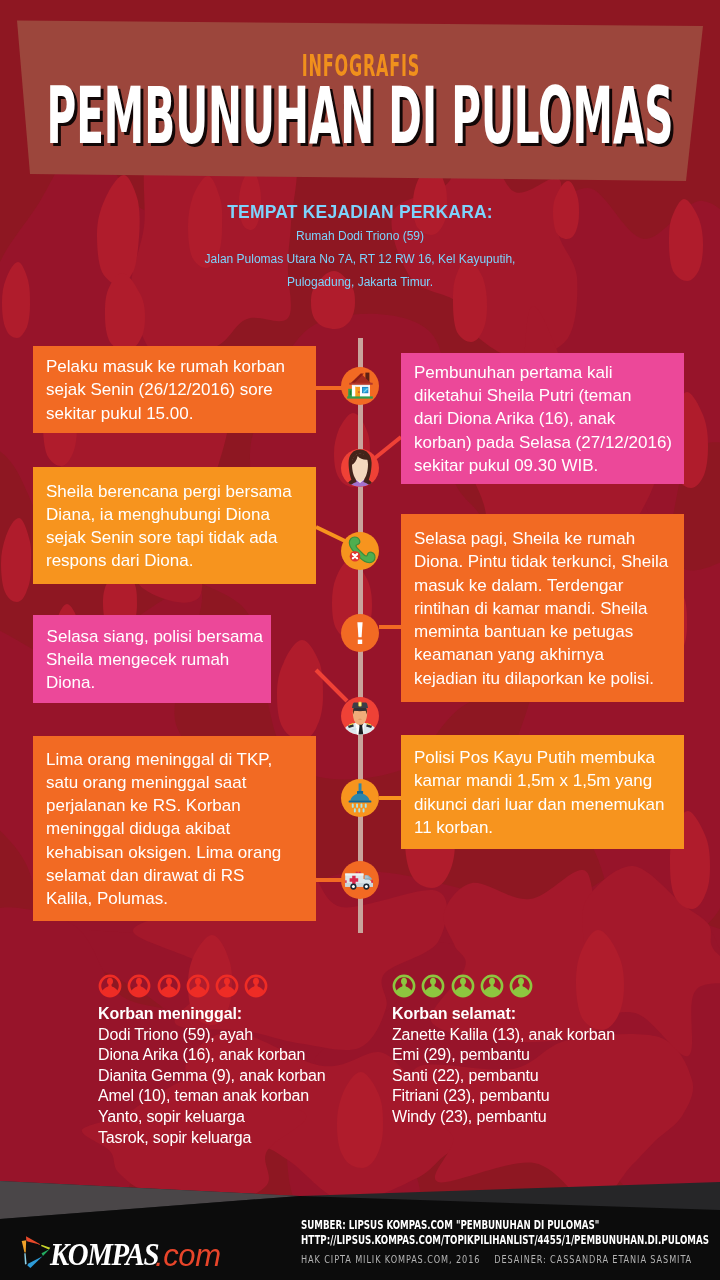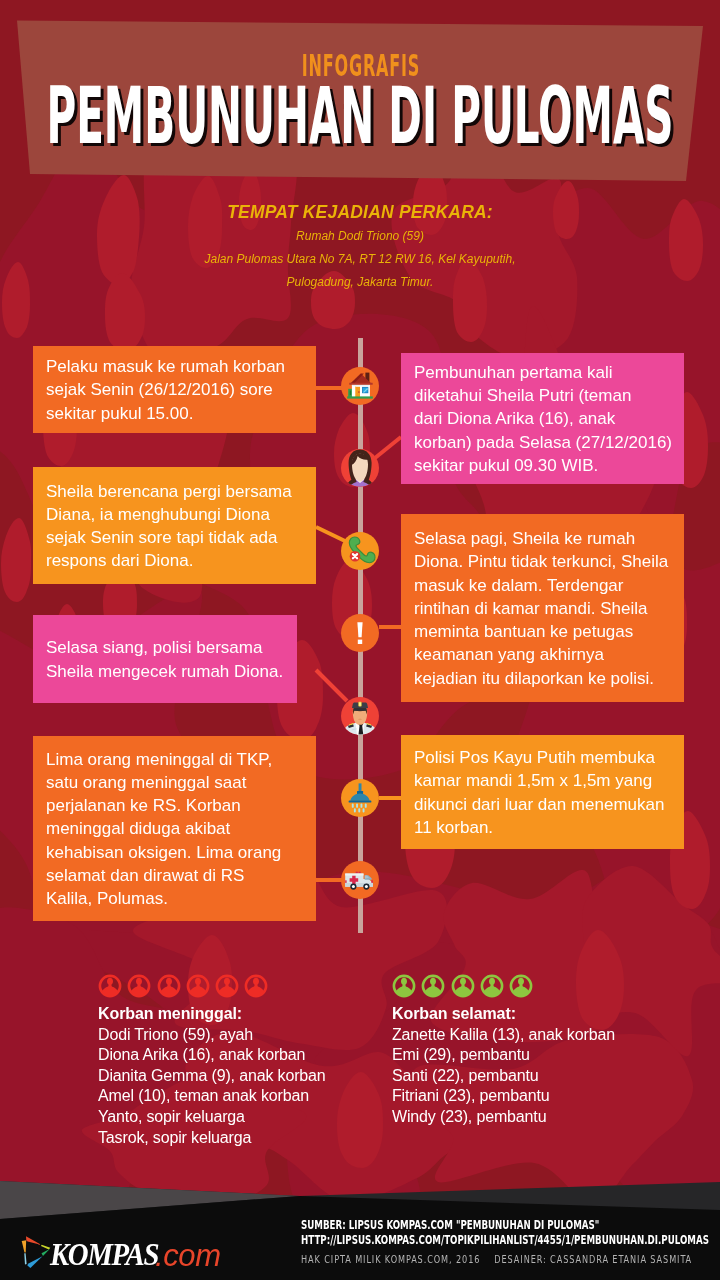--- a/index.html
+++ b/index.html
@@ -19,21 +19,21 @@
           font-weight:bold;font-size:31px;color:#F0901C;line-height:31px;
           transform:translateX(-50%) scaleX(0.575);white-space:nowrap;letter-spacing:1.4px;}
   #title{position:absolute;left:360px;top:88px;width:0;height:57px;}
   #title span{position:absolute;left:0;top:0;
          font-family:"DejaVu Sans Condensed","DejaVu Sans",sans-serif;
          font-weight:bold;font-size:78px;color:#FFFFFF;line-height:57px;
          transform:translateX(-50%) scaleX(0.578);white-space:nowrap;
          text-shadow:5.2px 3.3px 0 #120707;}
 
   
-  #loc{position:absolute;left:0;top:199px;width:720px;text-align:center;color:#eab308;font-style:italic;}
+  #loc{position:absolute;left:0;top:199px;width:720px;text-align:center;color:#7dd3fc;}
   #loc .lbl{font-family:"Liberation Sans",sans-serif;font-weight:bold;font-size:17.5px;
             letter-spacing:.2px;line-height:26px;}
   #loc .ln{font-family:"Liberation Sans",sans-serif;font-size:12px;line-height:23px;}
 
   
   .spine{position:absolute;left:357.5px;top:338px;width:5px;height:595px;background:#C9A49C;}
   .node{position:absolute;border-radius:50%;overflow:hidden;}
   .node svg{display:block;}
 
   
@@ -225,21 +225,21 @@
       </div>
       <div class="node" style="left: 341px; top: 614px; width: 38px; height: 38px; background: rgb(242, 106, 35);">
         <svg width="38" height="38" viewBox="0 0 38 38">
     <path d="M16.4 8.2h5.2l-1.0 15.0h-3.2z" fill="#fff"></path>
     <rect x="16.8" y="25.6" width="4.4" height="4.4" fill="#fff"></rect>
   </svg>
       </div>
       <svg width="720" height="1280" viewBox="0 0 720 1280" style="position: absolute; left: 0px; top: 0px; pointer-events: none;">
         <line x1="316" y1="670" x2="347" y2="701" stroke="#EF4136" stroke-width="4"></line>
       </svg>
-      <div class="box r" style="left: 33px; top: 615px; width: 264px; height: 88px;">
+      <div class="box r" style="left: 33px; top: 615px; width: 238px; height: 88px; align-items: flex-end;">
         <div>Selasa siang, polisi bersama</div>
         <div>Sheila mengecek rumah Diona.</div>
       </div>
       <div class="node" style="left: 341px; top: 697px; width: 38px; height: 38px; background: rgb(239, 65, 54);">
         <svg width="38" height="38" viewBox="0 0 38 38" style="overflow:visible">
     <path d="M16.6 21.5h4.8v6.2h-4.8z" fill="#E49463"></path>
     <path d="M19 38.0c-6.9 0-12.9-2.6-15.6-6.2 2.7-3.6 8.7-6.2 15.6-6.2s12.9 2.6 15.6 6.2C31.9 35.4 25.9 38.0 19 38.0z" fill="#DEE8ED"></path>
     <path d="M14.4 25.4h9.2l-1.6 12.6h-6.0z" fill="#FDFDFD"></path>
     <path d="M17.3 25.0h3.4l1.7 1.7-1.2 2.0 1.0 8.9h-4.7l1.0-8.9-1.2-2.0z" fill="#1C1C20"></path>
     <path d="M11.8 15.2c0-5.0 3.0-8.4 7.2-8.4s7.2 3.4 7.2 8.4c0 4.1-.9 7.7-2.2 9.7-1.3 1.9-3.0 2.9-5.0 2.9s-3.7-1.0-5.0-2.9c-1.3-2.0-2.2-5.6-2.2-9.7z" fill="#F0AC79"></path>

